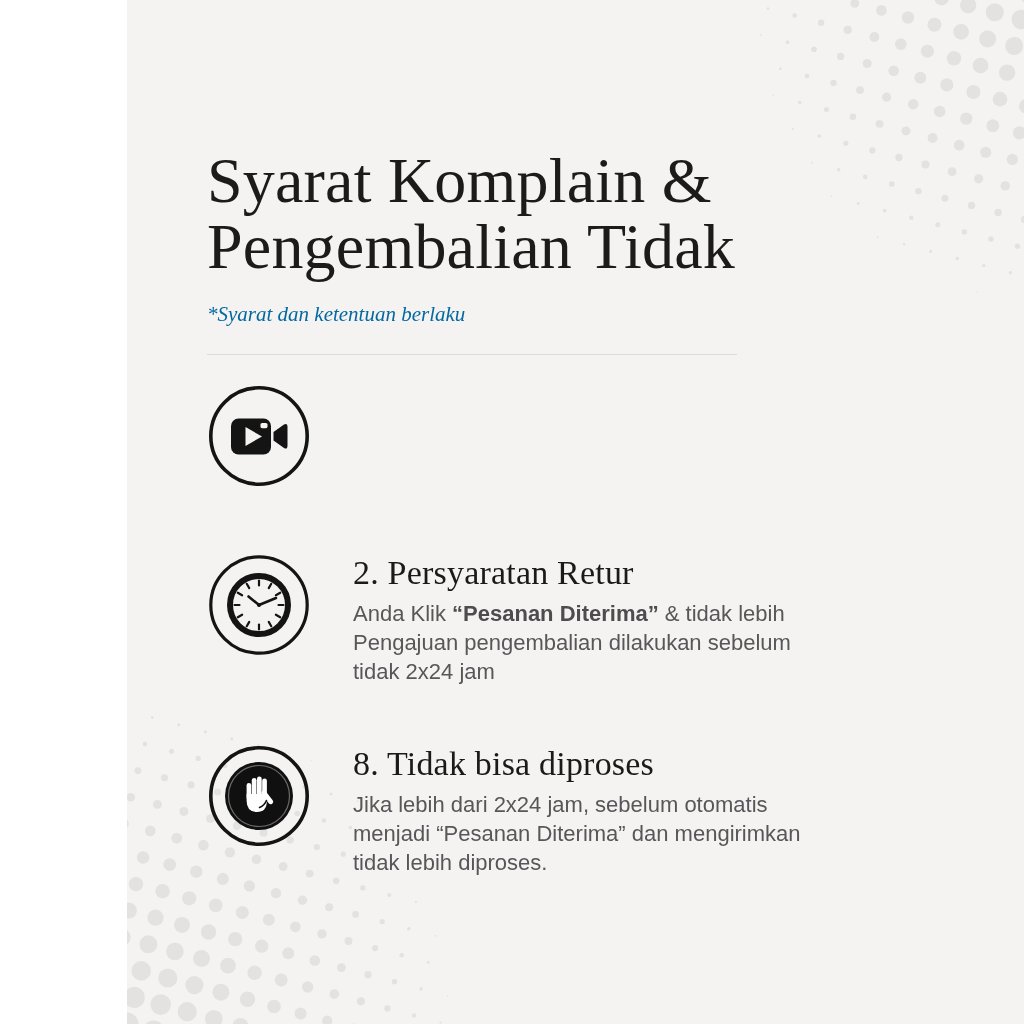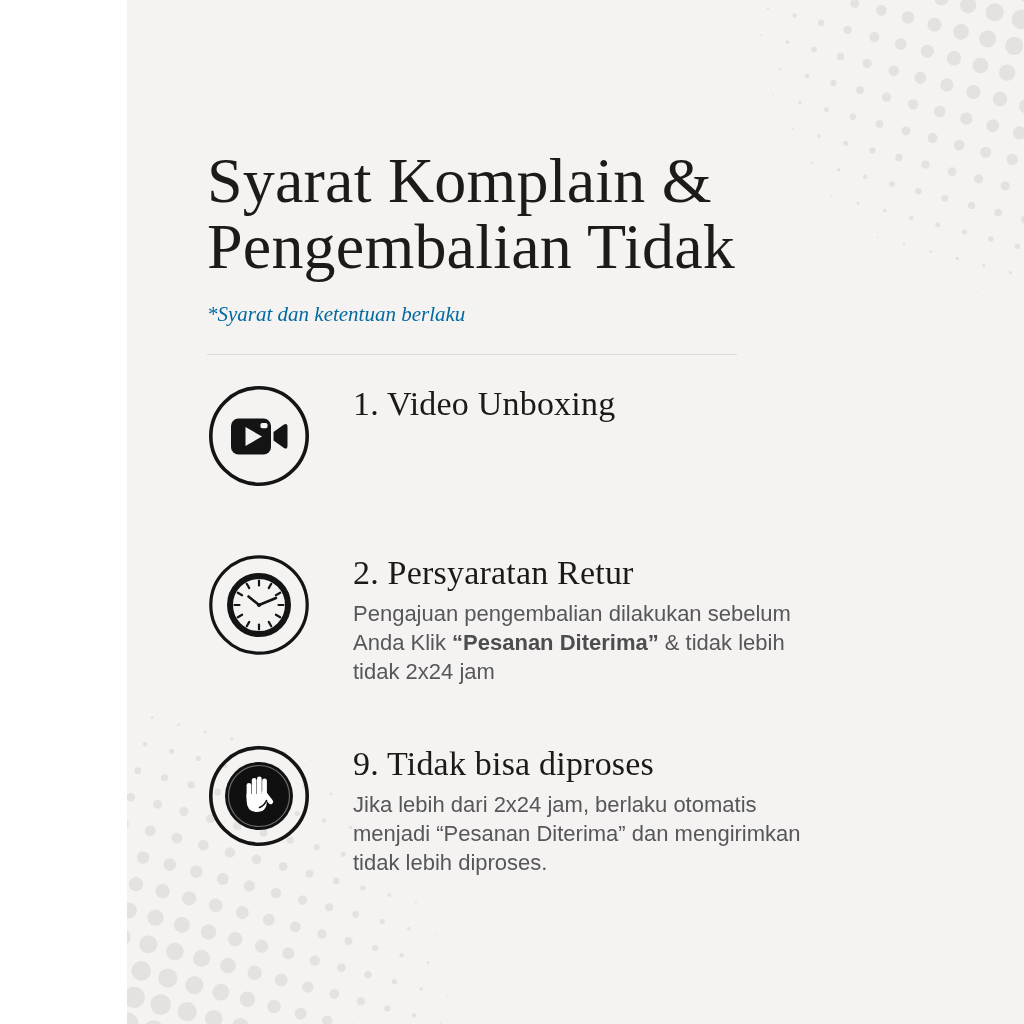--- a/index.html
+++ b/index.html
@@ -326,21 +326,20 @@
           <div class="icon-wrap">
             <svg width="104" height="104" viewBox="0 0 104 104">
               <circle cx="52" cy="52" r="48.2" fill="none" stroke="#141414" stroke-width="3.6"></circle>
               <rect x="24" y="34.5" width="40" height="36" rx="7.5" fill="#141414"></rect>
               <polygon points="38.5,43 38.5,62 55,52.5" fill="#f4f3f1"></polygon>
               <rect x="53.5" y="39" width="7" height="5.2" rx="1.6" fill="#f4f3f1"></rect>
               <path d="M66.5 48 L77 40.5 Q80.5 38.5 80.5 43 L80.5 61.5 Q80.5 66 77 64 L66.5 56.5 Z" fill="#141414"></path>
             </svg>
           </div>
           <div class="text">
-            <h2>1. Video Unboxing</h2>
           </div>
         </div>
 
         <div class="row r2">
           <div class="icon-wrap">
             <svg width="104" height="104" viewBox="0 0 104 104">
               <circle cx="52" cy="52" r="48.2" fill="none" stroke="#141414" stroke-width="3.2"></circle>
               <circle cx="52" cy="52" r="29" fill="none" stroke="#141414" stroke-width="6"></circle>
               <g stroke="#141414" stroke-width="2.2" stroke-linecap="round">
                 <line x1="52" y1="32.5" x2="52" y2="27.5"></line>
@@ -359,22 +358,22 @@
               <g stroke="#141414" stroke-width="2.6" stroke-linecap="round">
                 <line x1="52" y1="52" x2="41.5" y2="43.5"></line>
                 <line x1="52" y1="52" x2="69" y2="45"></line>
               </g>
               <circle cx="52" cy="52" r="2" fill="#141414"></circle>
             </svg>
           </div>
           <div class="text">
             <h2>2. Persyaratan Retur</h2>
             <div class="body">
+                <div class="body-line"><span>Anda Klik </span><span class="bold">“Pesanan Diterima”</span><span> &amp; tidak lebih</span></div>
                 <div class="body-line"><span>Pengajuan pengembalian dilakukan sebelum</span></div>
-                <div class="body-line"><span>Anda Klik </span><span class="bold">“Pesanan Diterima”</span><span> &amp; tidak lebih</span></div>
                 <div class="body-line"><span>tidak 2x24 jam</span></div>
               </div>
           </div>
         </div>
 
         <div class="row r3">
           <div class="icon-wrap">
             <svg width="104" height="104" viewBox="0 0 104 104">
               <circle cx="52" cy="52" r="48.2" fill="none" stroke="#141414" stroke-width="3.6"></circle>
               <circle cx="52" cy="52" r="34" fill="#101010"></circle>
@@ -384,23 +383,23 @@
                 <rect x="44.8" y="34" width="4.7" height="21" rx="2.35"></rect>
                 <rect x="50.0" y="32.5" width="4.7" height="22.5" rx="2.35"></rect>
                 <rect x="55.2" y="34.5" width="4.7" height="20.5" rx="2.35"></rect>
                 <rect x="57.5" y="45.5" width="5" height="16" rx="2.5" transform="rotate(-38 60 53)"></rect>
                 <path d="M39.6 50 H59.9 V56.5 Q59.9 68 49.8 68 Q39.6 68 39.6 56.5 Z"></path>
               </g>
               <path d="M52.5 63.5 Q57.5 61.5 59.5 56.5" fill="none" stroke="#101010" stroke-width="1.6" stroke-linecap="round"></path>
             </svg>
           </div>
           <div class="text">
-            <h2>9. Tidak bisa diproses</h2>
+            <h2>8. Tidak bisa diproses</h2>
             <div class="body">
-                <div class="body-line"><span>Jika lebih dari 2x24 jam, berlaku otomatis</span></div>
+                <div class="body-line"><span>Jika lebih dari 2x24 jam, sebelum otomatis</span></div>
                 <div class="body-line"><span>menjadi “Pesanan Diterima” dan mengirimkan</span></div>
                 <div class="body-line"><span>tidak lebih diproses.</span></div>
               </div>
           </div>
         </div>
 
       </div>
     </div>
   </div>
 </div>

